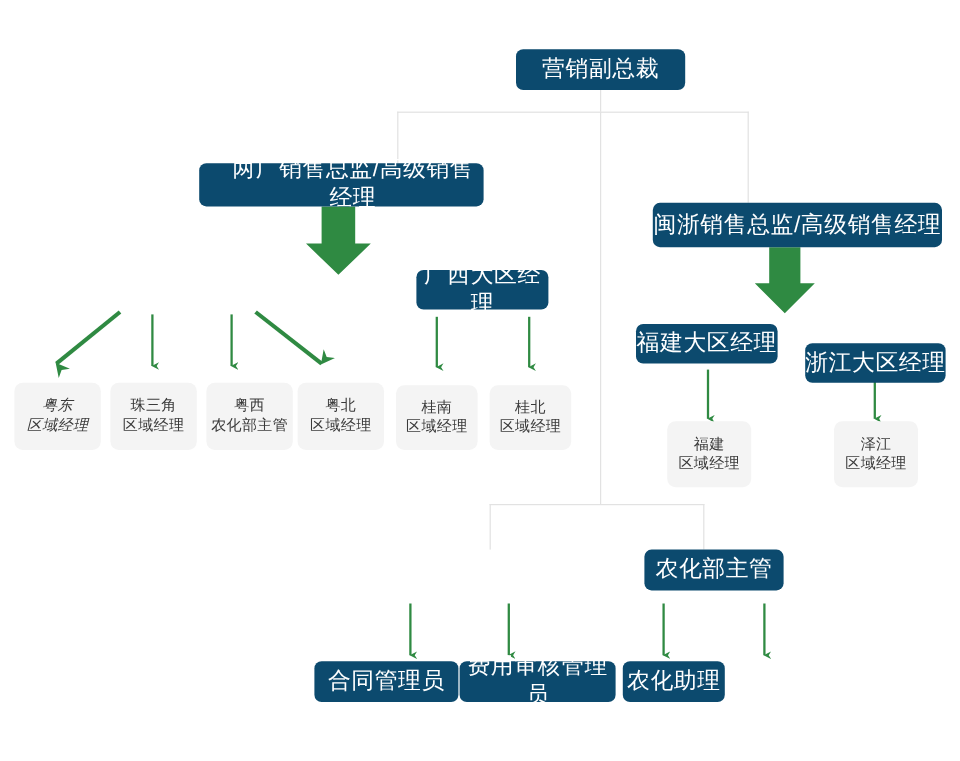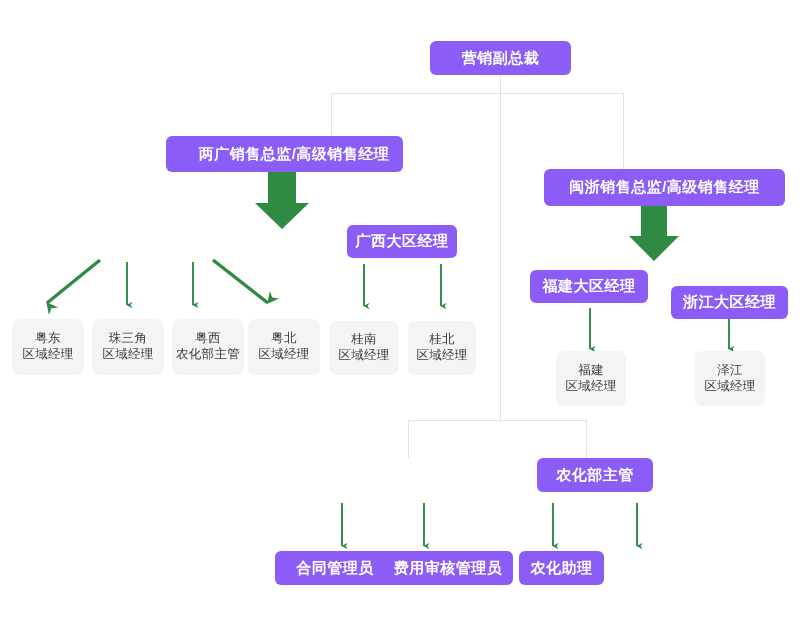--- a/index.html
+++ b/index.html
@@ -23,24 +23,24 @@
     box-sizing: border-box;
     display: flex;
     align-items: center;
     justify-content: center;
     text-align: center;
     border-radius: 6px;
     line-height: 1.25;
     white-space: pre-line;
   }
   .node.green {
-    background: #8b5cf6;
+    background: #0c4a6e;
     color: #ffffff;
-    font-weight: bold;
-    font-size: 15px;
+    font-weight: normal;
+    font-size: 19px;
     letter-spacing: 0.5px;
   }
   .node.grey {
     background: #f4f4f4;
     color: #3a3a3a;
     font-weight: normal;
     font-size: 12.5px;
     border-radius: 7px;
     letter-spacing: 0.3px;
   }
@@ -122,38 +122,38 @@
 
   <div class="node green" style="left:544px; top:169px; width:241px; height:37px;">闽浙销售总监/高级销售经理</div>
 
 
   <div class="node green" style="left:347px; top:225px; width:110px; height:33px;">广西大区经理</div>
 
   <div class="node green" style="left:530px; top:270px; width:118px; height:33px;">福建大区经理</div>
 
   <div class="node green" style="left:671px; top:270px; width:117px; height:33px;margin-top:16px;">浙江大区经理</div>
 
-  <div class="node grey" style="left:12px; top:319px; width:72px; height:56px;">粤东
+  <div class="node grey" style="left:12px; top:319px; width:72px; height:56px;font-style:italic;">粤东
 区域经理</div>
   <div class="node grey" style="left:92px; top:319px; width:72px; height:56px;">珠三角
 区域经理</div>
   <div class="node grey" style="left:172px; top:319px; width:72px; height:56px;">粤西
 农化部主管</div>
   <div class="node grey" style="left:248px; top:319px; width:72px; height:56px;">粤北
 区域经理</div>
 
   <div class="node grey" style="left:330px; top:321px; width:68px; height:54px;">桂南
 区域经理</div>
   <div class="node grey" style="left:408px; top:321px; width:68px; height:54px;">桂北
 区域经理</div>
 
   <div class="node grey" style="left:556px; top:351px; width:70px; height:55px;">福建
 区域经理</div>
   <div class="node grey" style="left:695px; top:351px; width:70px; height:55px;">泽江
 区域经理</div>
 
   <div class="node green" style="left:537px; top:458px; width:116px; height:34px;">农化部主管</div>
 
-  <div class="node green" style="left:275px; top:551px; width:120px; height:34px;">合同管理员</div>
+  <div class="node green" style="left:262px; top:551px; width:120px; height:34px;">合同管理员</div>
   <div class="node green" style="left:383px; top:551px; width:130px; height:34px;">费用审核管理员</div>
   <div class="node green" style="left:519px; top:551px; width:85px; height:34px;">农化助理</div>
 
 </div>
 
 </body></html>

